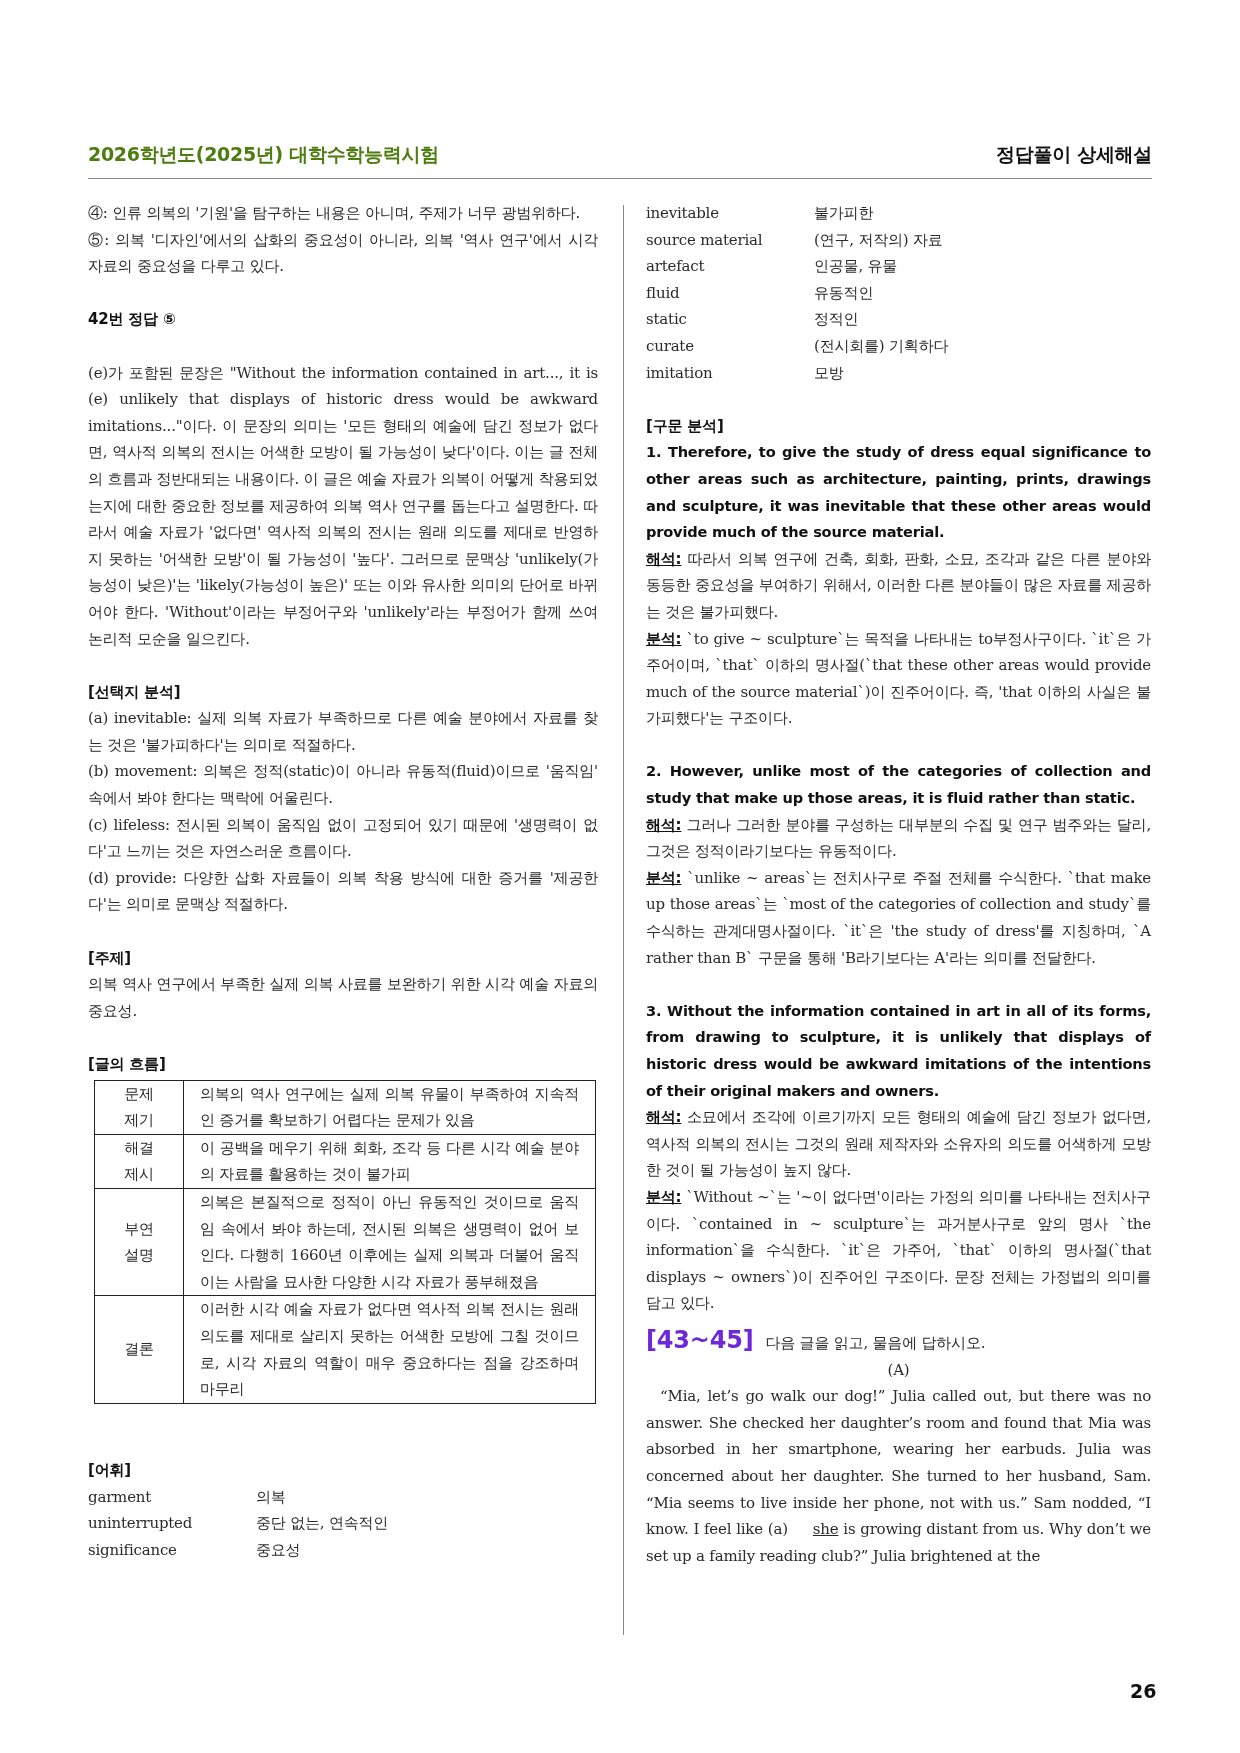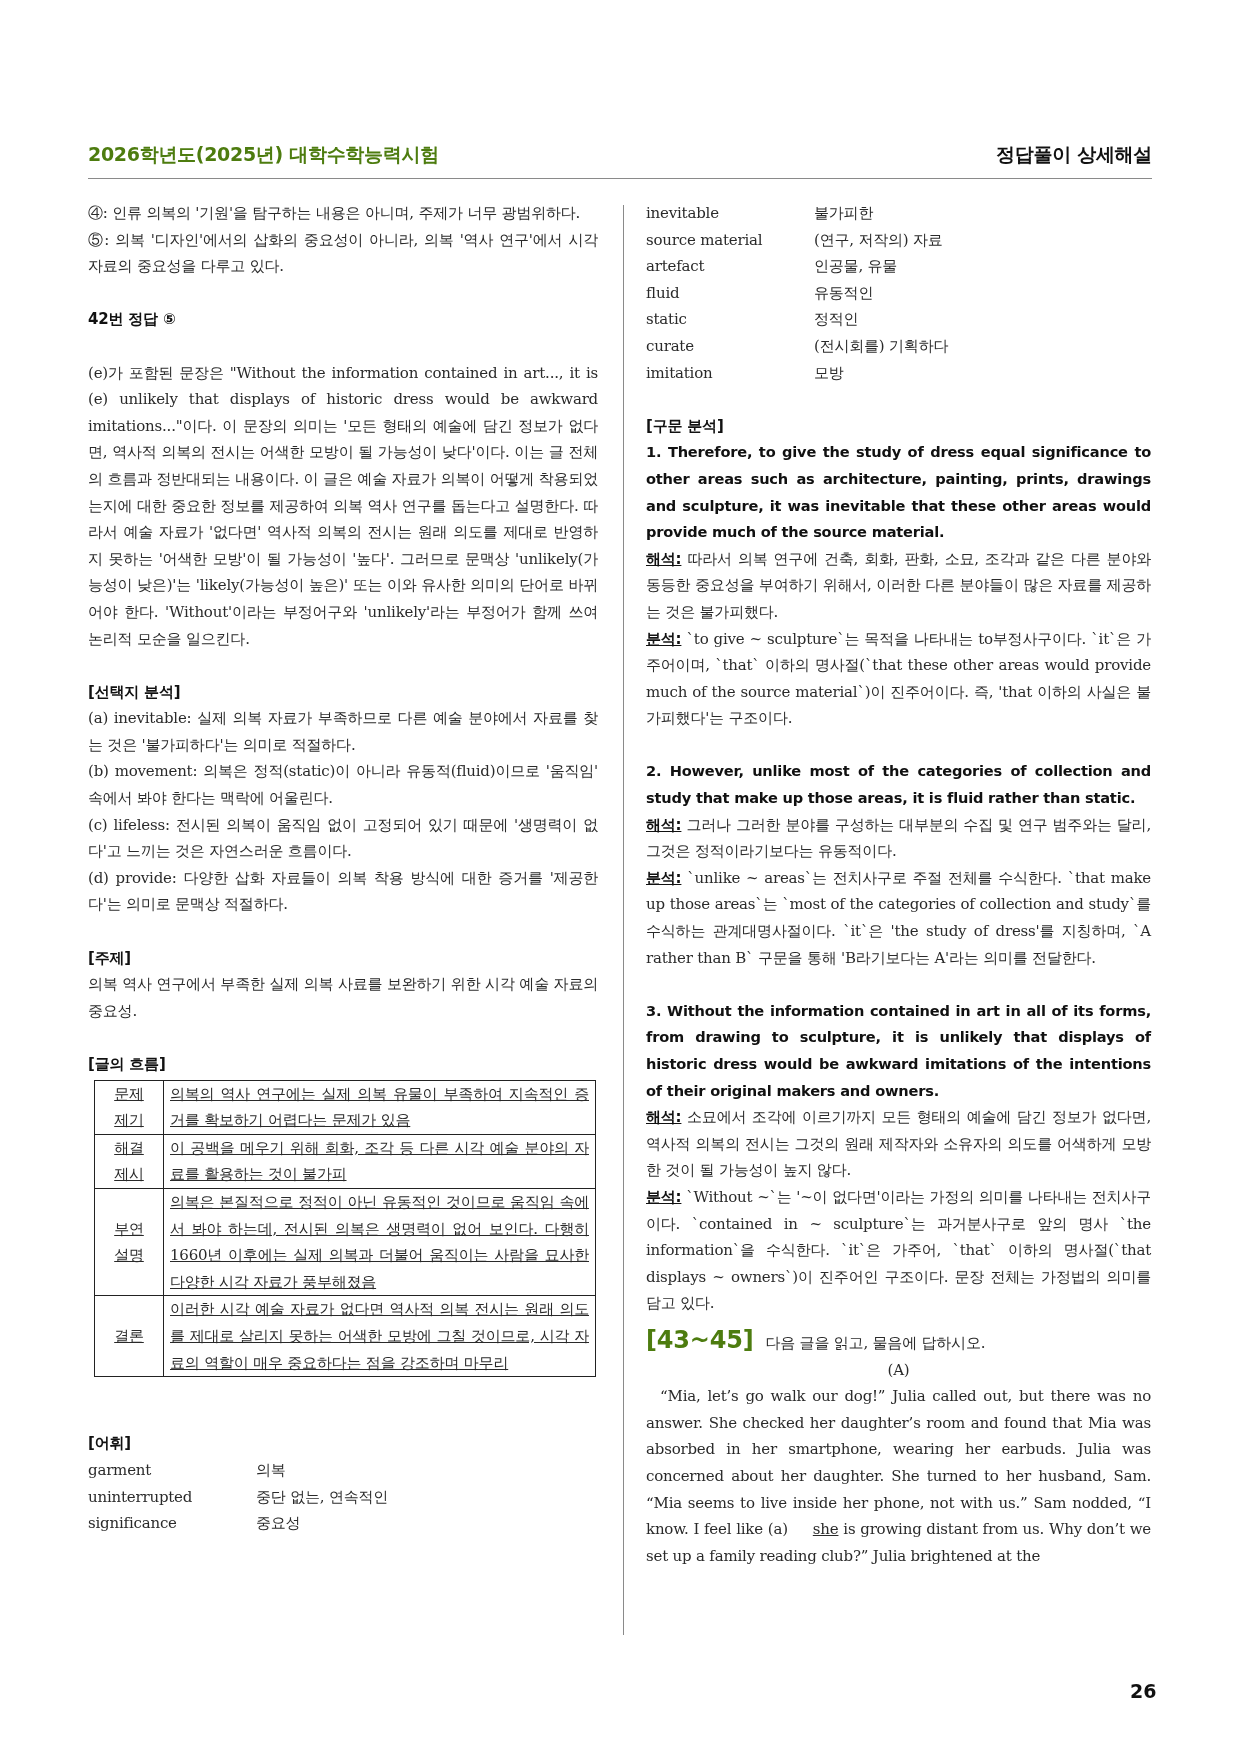--- a/index.html
+++ b/index.html
@@ -47,31 +47,31 @@
       font-family: "DejaVu Sans", "Liberation Sans", sans-serif;
       font-weight: bold; font-size: 15px; color: #111;
     }
     .vocab-row { display: flex; }
     .vocab-en { width: 168px; flex: none; }
     .vocab-ko { flex: 1; }
     table.flow {
       border-collapse: collapse; width: 502px; margin-left: 6px; margin-top: 2px;
       font-size: 15px; line-height: 26.6px;
     }
-    table.flow td { border: 1.5px solid #222; padding: 0 6px; vertical-align: middle; text-decoration: underline; }
+    table.flow td { border: 1.5px solid #222; padding: 0 16px; vertical-align: middle; }
     table.flow td.label { width: 56px; text-align: center; }
     table.flow td.content { text-align: justify; }
     .eng-bold {
       font-family: "DejaVu Sans", "Liberation Sans", sans-serif;
       font-weight: bold; color: #111; font-size: 14.6px; line-height: 26.6px;
     }
     .q-head { display: flex; align-items: baseline; margin-top: 10px; }
     .q-num {
       font-family: "DejaVu Sans", "Liberation Sans", sans-serif;
-      font-weight: bold; font-size: 24px; color: #4d7c0f; margin-right: 12px;
+      font-weight: bold; font-size: 24px; color: #6d28d9; margin-right: 12px;
     }
     .q-instr { font-size: 15px; }
     .passage-label { text-align: center; font-size: 15px; }
     .passage { text-indent: 14px; }
     .underline { text-decoration: underline; padding-left: 25px; }
     .page-num {
       position: absolute; left: 1130px; top: 1680px;
       font-family: "DejaVu Sans", "Liberation Sans", sans-serif;
       font-weight: bold; font-size: 19px; color: #111;
     }

